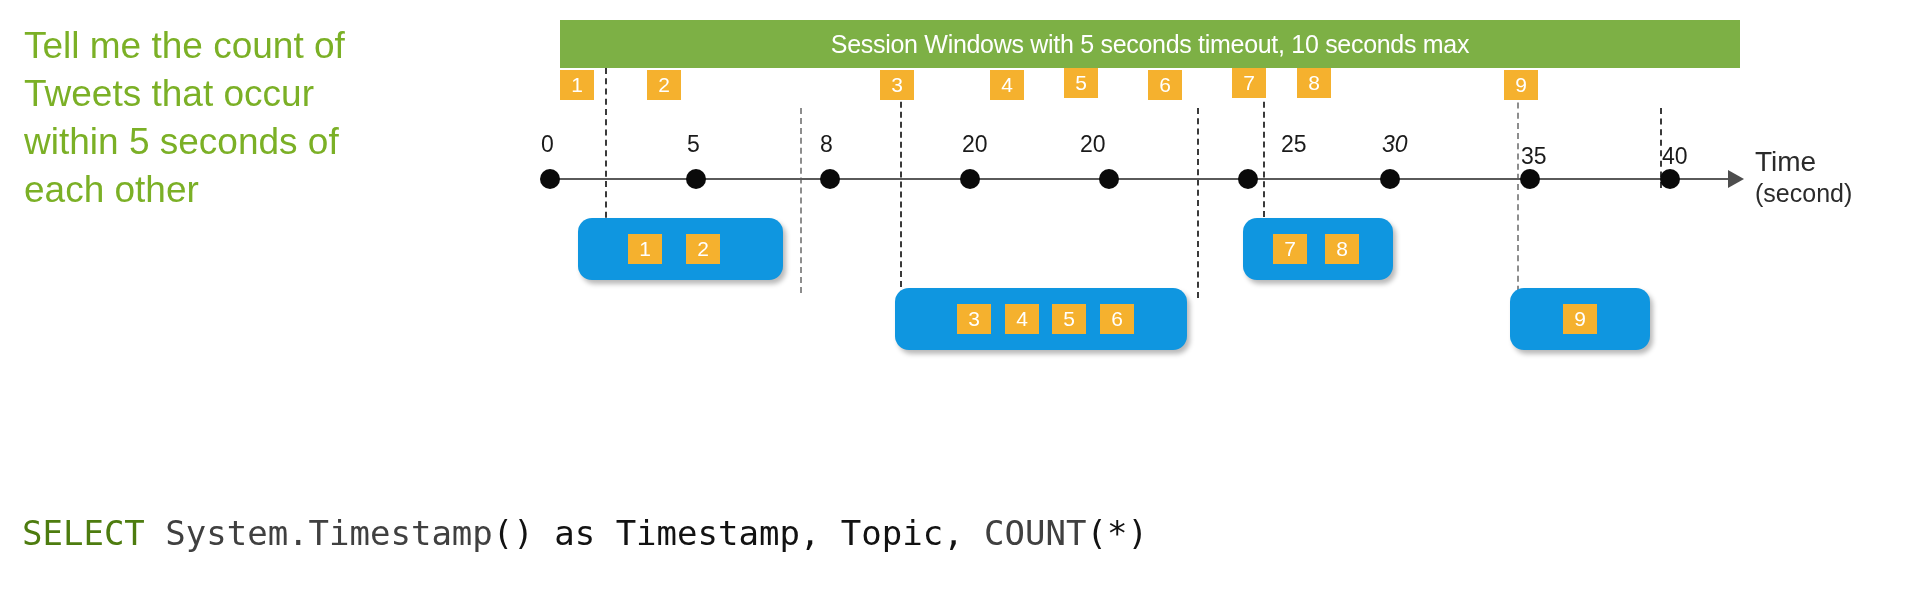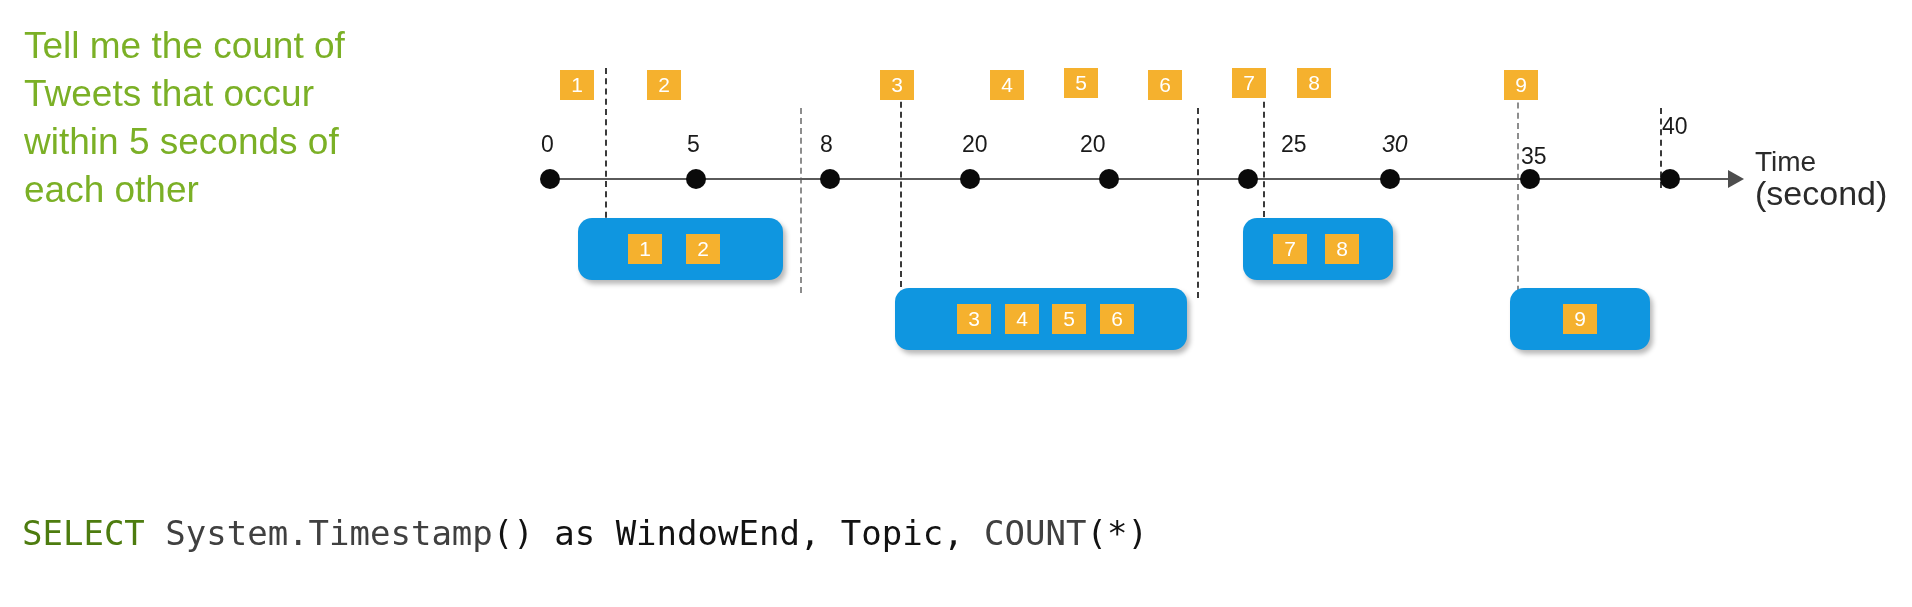--- a/index.html
+++ b/index.html
@@ -91,21 +91,21 @@
     position: absolute;
     left: 1755px; top: 145px;
     color: #2b2b2b;
     font-size: 28px;
     line-height: 34px;
   }
   .axis-subtitle {
     position: absolute;
     left: 1755px; top: 178px;
     color: #2b2b2b;
-    font-size: 34px;
+    font-size: 25px;
     line-height: 30px;
   }
 
   
   .window-box {
     position: absolute;
     background: #0F96E0;
     border-radius: 14px;
     box-shadow: 3px 4px 5px rgba(0,0,0,0.28);
   }
@@ -130,20 +130,21 @@
 
 <div id="root">
 
   <div class="question">Tell me the count of
 Tweets that occur
 within 5 seconds of
 each other</div>
 
   <div class="diagram">
 
+    <div class="green-banner">Session Windows with 5 seconds timeout, 10 seconds max</div>
 
     <div class="vline" style="left:605px; top:68px;  height:160px;"></div>
     <div class="vline grey" style="left:800px; top:108px; height:185px;"></div>
     <div class="vline" style="left:900px; top:72px;  height:225px;"></div>
     <div class="vline" style="left:1197px; top:108px; height:190px;"></div>
     <div class="vline" style="left:1263px; top:72px;  height:165px;"></div>
     <div class="vline grey" style="left:1517px; top:72px;  height:230px;"></div>
     <div class="vline" style="left:1660px; top:108px; height:80px;"></div>
 
     <div class="chip" style="left:560px; top:70px;">1</div>
@@ -157,21 +158,21 @@
     <div class="chip" style="left:1504px; top:70px;">9</div>
 
     <div class="tick-label" style="left:541px; top:133px;">0</div>
     <div class="tick-label" style="left:687px; top:133px;">5</div>
     <div class="tick-label" style="left:820px; top:133px;">8</div>
     <div class="tick-label" style="left:962px; top:133px;">20</div>
     <div class="tick-label" style="left:1080px; top:133px;">20</div>
     <div class="tick-label" style="left:1240px; top:133px;margin-left:41px;">25</div>
     <div class="tick-label" style="left:1382px; top:133px;font-style:italic;">30</div>
     <div class="tick-label" style="left:1521px; top:133px;margin-top:12px;">35</div>
-    <div class="tick-label" style="left:1662px; top:115px;">40</div>
+    <div class="tick-label" style="left:1662px; top:145px;">40</div>
 
     <div class="axis-line"></div>
     <div class="axis-arrow"></div>
 
     <div class="dot" style="left:540px; top:169px;"></div>
     <div class="dot" style="left:686px; top:169px;"></div>
     <div class="dot" style="left:820px; top:169px;"></div>
     <div class="dot" style="left:960px; top:169px;"></div>
     <div class="dot" style="left:1099px; top:169px;"></div>
     <div class="dot" style="left:1238px; top:169px;"></div>
@@ -199,18 +200,18 @@
       <div class="chip" style="left:82px;">8</div>
     </div>
 
     <div class="window-box" style="left:1510px; top:288px; width:140px; height:62px;">
       <div class="chip" style="left:53px;">9</div>
     </div>
 
   </div>
 
   <div class="sql">
-    <div><span class="kw">SELECT </span><span class="fn">System.Timestamp</span><span class="pl">() as WindowEnd, Topic, </span><span class="fn">COUNT</span><span class="pl">(*)</span></div>
+    <div><span class="kw">SELECT </span><span class="fn">System.Timestamp</span><span class="pl">() as Timestamp, Topic, </span><span class="fn">COUNT</span><span class="pl">(*)</span></div>
     
     
   </div>
 
 </div>
 
 </body></html>

